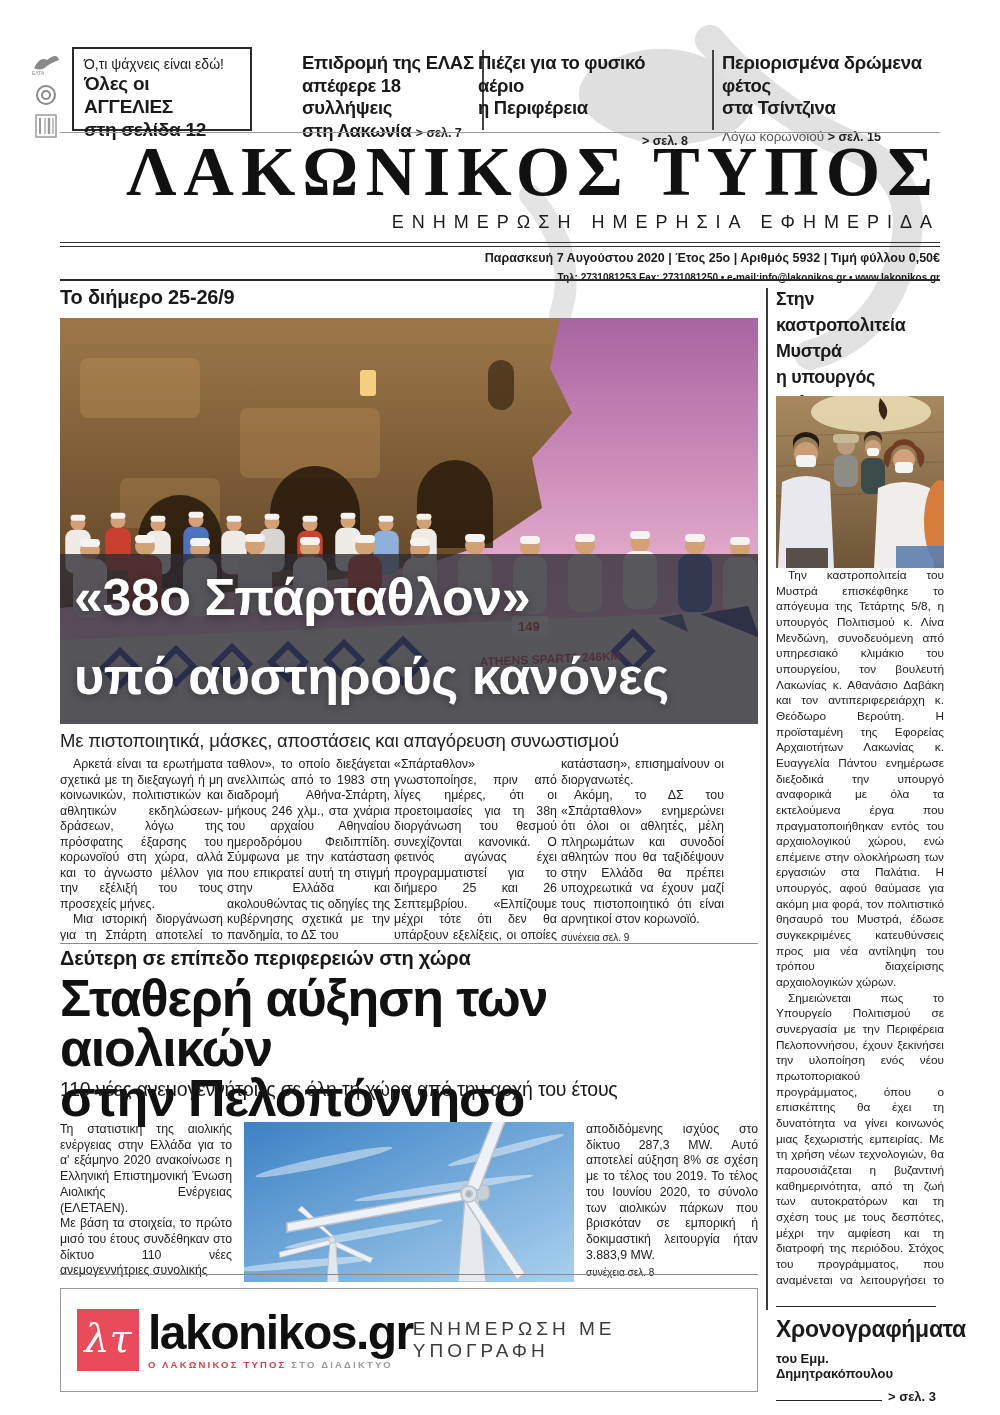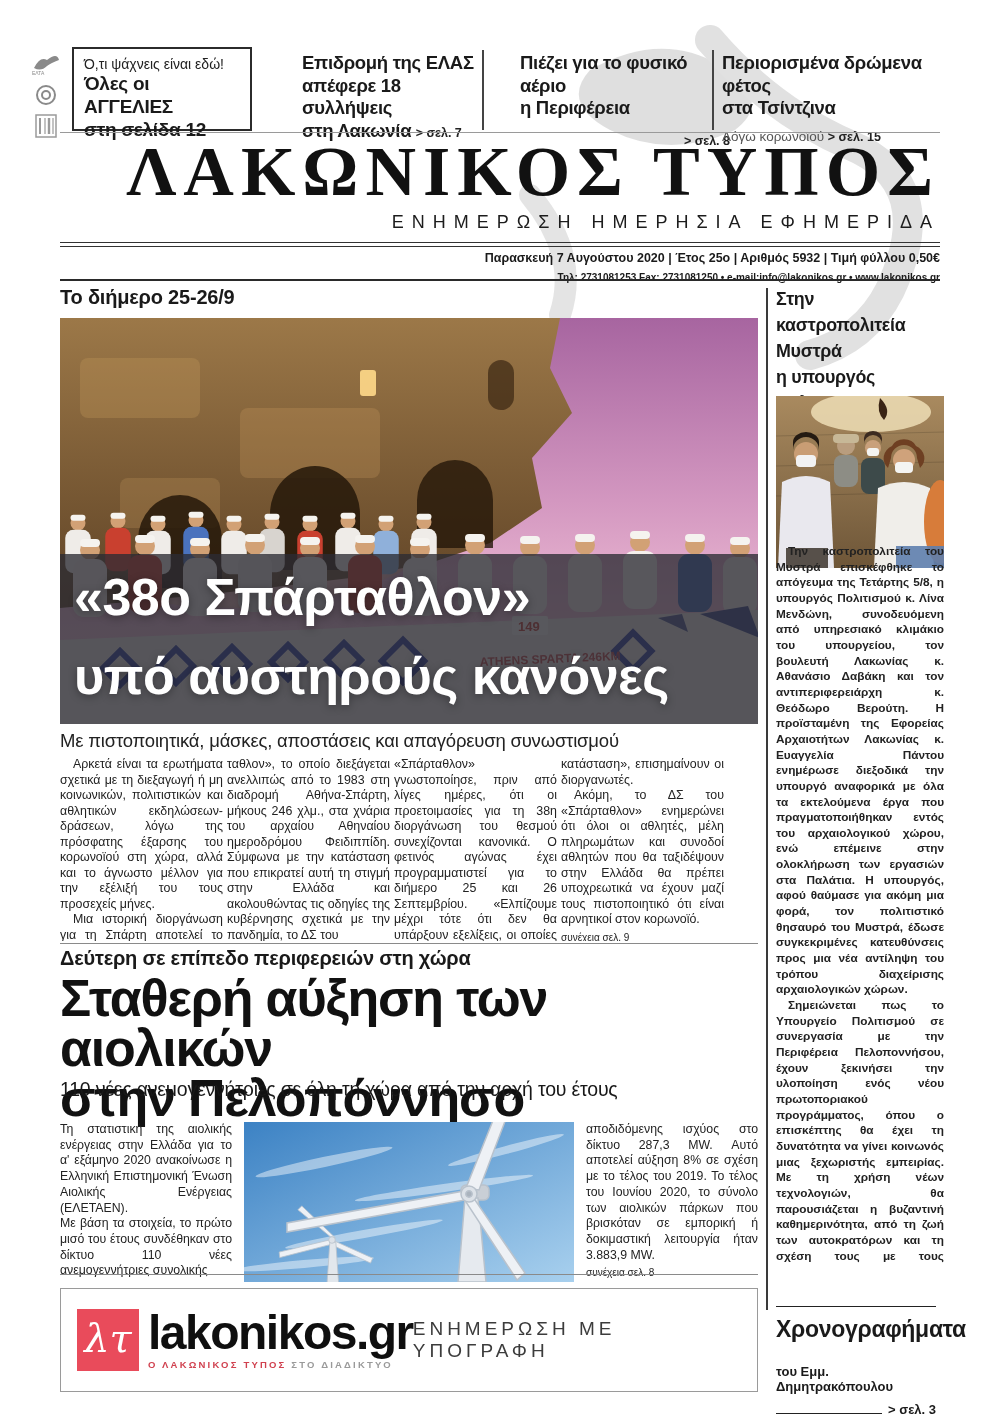--- a/index.html
+++ b/index.html
@@ -14,21 +14,21 @@
   
   .stamps{left:28px;top:50px;width:36px;display:flex;flex-direction:column;gap:7px;align-items:center;}
   .classifieds{left:72px;top:47px;width:180px;height:84px;border:2px solid #2b2b2b;
                padding:7px 10px;box-sizing:border-box;background:rgba(255,255,255,.65);}
   .cl-tag{font-size:14px;color:#222;}
   .cl-line{font-size:19px;font-weight:bold;line-height:23px;letter-spacing:-.3px;}
   .teaser{line-height:22.5px;}
   .teaser .tl{font-size:18.5px;font-weight:bold;letter-spacing:-.3px;}
   .ref{font-size:12.5px;font-weight:bold;color:#222;}
   .teaser1{left:302px;top:52px;width:178px;}
-  .teaser2{left:520px;top:52px;width:210px;}
+  .teaser2{left:478px;top:52px;width:210px;}
   .teaser3{left:722px;top:52px;width:228px;}
   .tdiv{top:50px;height:80px;border-left:2px solid #444;width:0;}
   .t2ref{text-align:right;margin-top:10px;}
   .t3note{font-size:13.5px;color:#555;margin-top:6px;}
   .top-rule{left:60px;top:132px;width:880px;border-top:1px solid #9a9a9a;}
 
   
   .masthead{left:60px;top:136px;width:880px;text-align:right;}
   .mh-title{font-family:"Liberation Serif",serif;font-weight:bold;font-size:70px;line-height:72px;
             letter-spacing:7px;color:#111;white-space:nowrap;}
@@ -74,27 +74,27 @@
   .logo-text{font-size:48px;font-weight:800;letter-spacing:-1.5px;line-height:46px;color:#0f0f0f;}
   .logo-tag{font-size:9.5px;letter-spacing:2.2px;margin-top:3px;font-weight:bold;}
   .slogan{margin-left:auto;margin-right:28px;font-size:19px;letter-spacing:4px;color:#3c3c3c;font-weight:500;}
 
   
   .sidebar{left:776px;top:0;width:168px;height:1415px;}
   .sb-headline{top:286px;width:180px;font-size:19px;line-height:26px;font-weight:bold;letter-spacing:-.3px;
                transform:scaleX(.94);transform-origin:left top;}
   .sb-photo{top:396px;left:0;width:168px;height:172px;margin:0;}
   .sb-photo svg{display:block;}
-  .sb-body{top:544px;width:168px;height:722px;overflow:hidden;font-size:11.8px;line-height:15.65px;
-           text-align:justify;color:#222;font-weight:bold;}
+  .sb-body{top:568px;width:168px;height:722px;overflow:hidden;font-size:11.8px;line-height:15.65px;
+           text-align:justify;color:#222;}
   .sb-body p{text-indent:12px;}
   .sb-footer{top:1306px;width:168px;}
   .sbf-rule{border-top:1.5px solid #222;width:160px;}
   .sbf-title{font-size:23px;font-weight:bold;margin-top:9px;letter-spacing:-.3px;}
-  .sbf-author{font-size:13px;font-weight:bold;margin-top:21px;}
+  .sbf-author{font-size:13px;font-weight:bold;margin-top:8px;}
   .sbf-refline{display:flex;align-items:flex-end;margin-top:8px;width:160px;}
   .sbf-line{flex:1;border-bottom:1.5px solid #222;margin:0 6px 3px 0;}
   .sbf-ref{font-size:13px;font-weight:bold;}
 </style>
 </head>
 <body>
 
 <div class="page">
 
   <svg class="watermark" width="600" height="430" viewBox="0 0 600 430">

